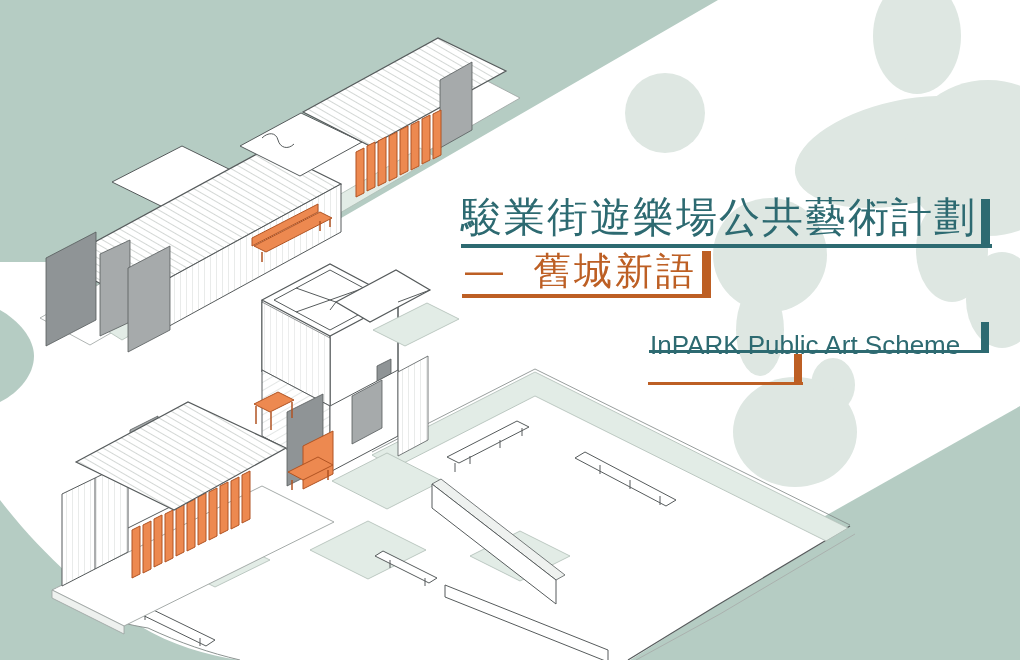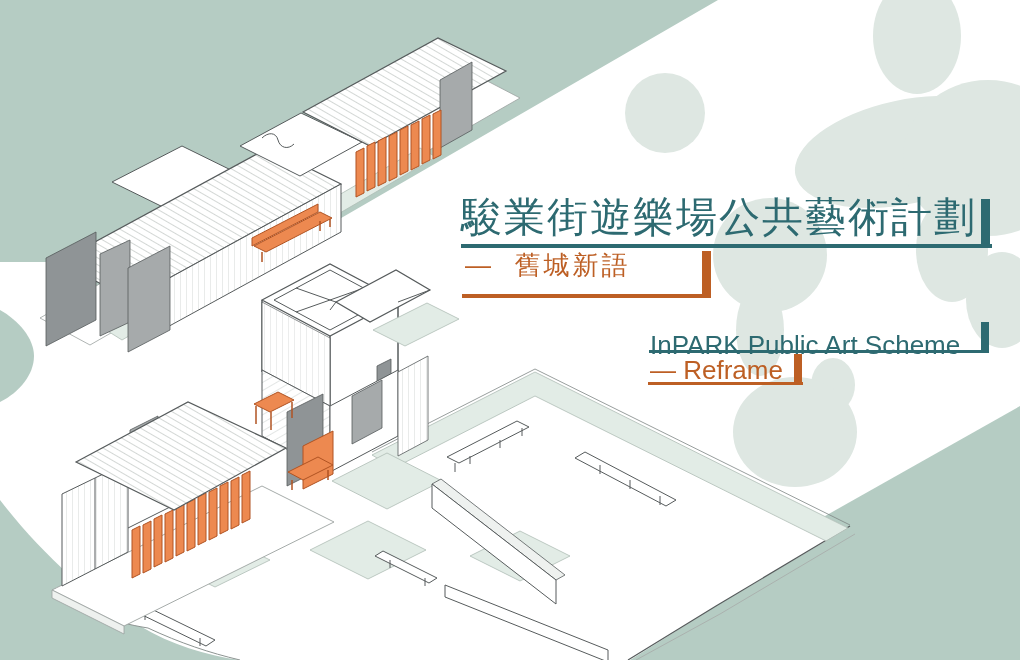--- a/index.html
+++ b/index.html
@@ -13,21 +13,21 @@
   .c-pale{fill:var(--pale);stroke:var(--pale_edge);stroke-width:.8}
   .c-orange{fill:var(--orange_fill);stroke:var(--orange_dark);stroke-width:1}
   .c-gray{fill:var(--gray_panel);stroke:var(--line);stroke-width:.8}
   .c-graydark{fill:var(--gray_dark);stroke:var(--line);stroke-width:.8}
   .ln{stroke:var(--line);fill:none}
   .white{fill:#ffffff}
   .offwhite{fill:#eef1ef}
 
   .txt{position:absolute;line-height:1;white-space:pre;}
   .zh1{left:461px;top:197px;font-size:41px;letter-spacing:2px;color:var(--teal);}
-  .zh2{left:465px;top:252px;font-size:26px;letter-spacing:3px;color:var(--orange);text-align:right;}
+  .zh2{left:465px;top:252px;font-size:38px;letter-spacing:3px;color:var(--orange);text-align:right;}
   .en1{left:650px;top:332px;font-size:26px;color:var(--teal);}
   .en2{left:650px;top:357px;font-size:26px;color:var(--orange);}
   .rule{position:absolute;}
   .rule.teal{background:var(--teal);}
   .rule.orange{background:var(--orange);}
   .u-zh1{left:461px;top:244px;width:531px;height:4px;}
   .b-zh1{left:981px;top:199px;width:9px;height:49px;}
   .u-zh2{left:462px;top:294px;width:249px;height:4px;}
   .b-zh2{left:702px;top:251px;width:9px;height:47px;}
   .u-en1{left:649px;top:350px;width:340px;height:3px;}
@@ -212,17 +212,16 @@
 <div class="rule teal b-zh1"></div>
 
 <div class="txt zh2">—  舊城新語</div>
 <div class="rule orange u-zh2"></div>
 <div class="rule orange b-zh2"></div>
 
 <div class="txt en1">InPARK Public Art Scheme</div>
 <div class="rule teal u-en1"></div>
 <div class="rule teal b-en1"></div>
 
-<div class="txt en2">— Reframe</div>
 <div class="rule orange u-en2"></div>
 <div class="rule orange b-en2"></div>
 
 </div>
 
 </body></html>

